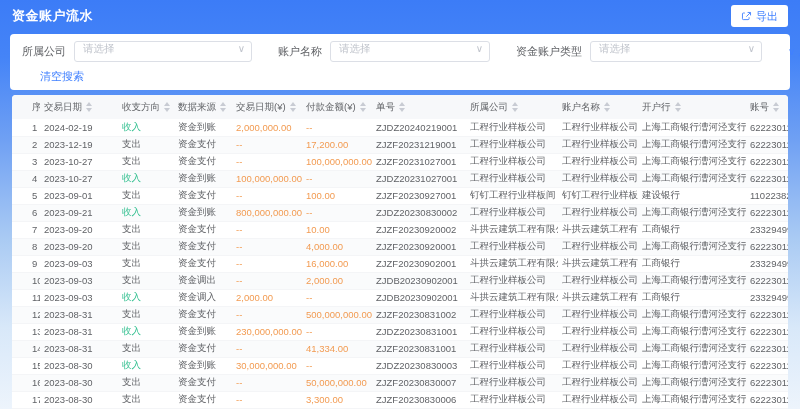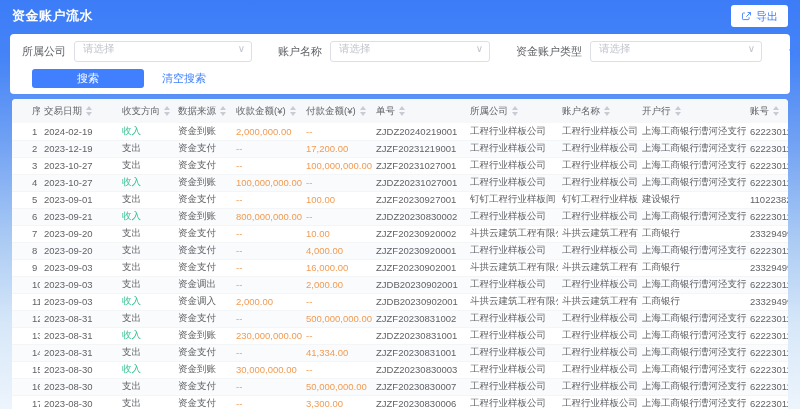--- a/index.html
+++ b/index.html
@@ -92,21 +92,20 @@
       <span class="select-placeholder">请选择</span>
       <span class="select-caret">∨</span>
     </div>
   </div>
 <button class="expand-link">
       <span class="select-caret" style="position:static;color:#4080FF;">∨</span>
       <span>展开筛选</span>
     </button>
   </div>
   <div class="btn-row">
-    <button class="search-btn">搜索</button>
     <button class="clear-link">清空搜索</button>
   </div>
 </div>
 
 <div class="table-card">
   <table>
     <colgroup>
       <col style="width:28px">
         <col style="width:78px">
         <col style="width:56px">
@@ -127,21 +126,21 @@
               <i class="caret-down"></i>
             </span></th>
           <th><span>收支方向</span><span class="sort">
               <i class="caret-up"></i>
               <i class="caret-down"></i>
             </span></th>
           <th><span>数据来源</span><span class="sort">
               <i class="caret-up"></i>
               <i class="caret-down"></i>
             </span></th>
-          <th><span>收款金额(¥)</span><span class="sort">
+          <th><span>交易日期(¥)</span><span class="sort">
               <i class="caret-up"></i>
               <i class="caret-down"></i>
             </span></th>
           <th><span>付款金额(¥)</span><span class="sort">
               <i class="caret-up"></i>
               <i class="caret-down"></i>
             </span></th>
           <th><span>单号</span><span class="sort">
               <i class="caret-up"></i>
               <i class="caret-down"></i>

